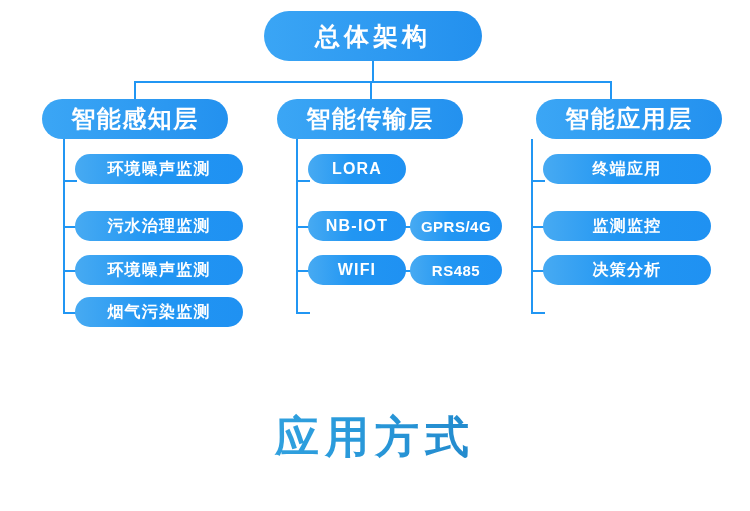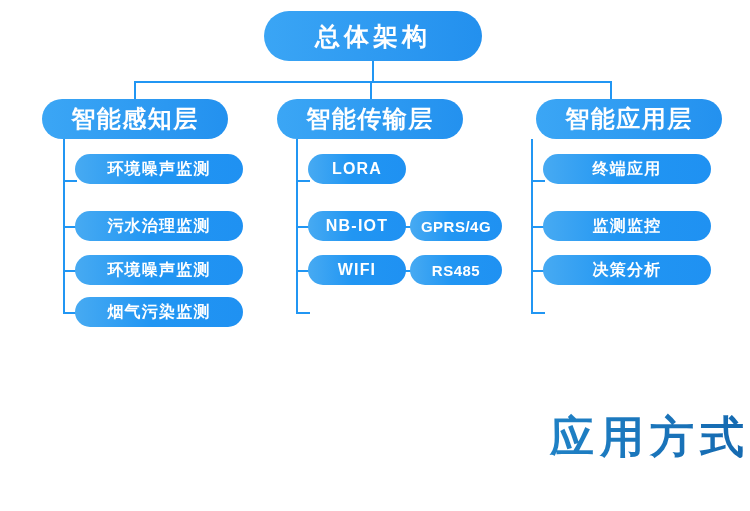--- a/index.html
+++ b/index.html
@@ -89,21 +89,21 @@
   }
   .vline { width: 2px; }
   .hline { height: 2px; }
 
   
   .footer-title {
     position: absolute;
     left: 0;
     top: 408px;
     width: 750px;
-    text-align: right;
+    text-align: center;
     font-size: 44px;
     font-weight: bold;
     letter-spacing: 6px;
     background: linear-gradient(90deg, #4cb8e8 0%, #2a9bdc 45%, #1569b0 100%);
     -webkit-background-clip: text;
     background-clip: text;
     color: transparent;
     -webkit-text-fill-color: transparent;
   }
 </style>

